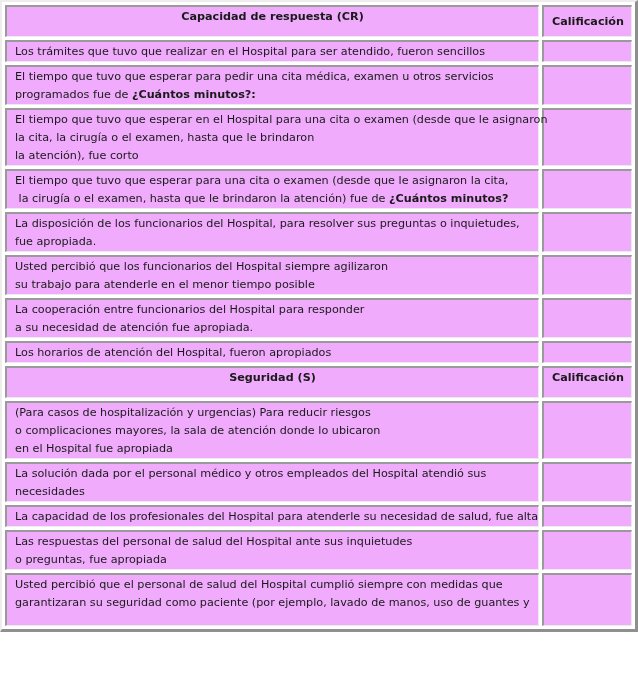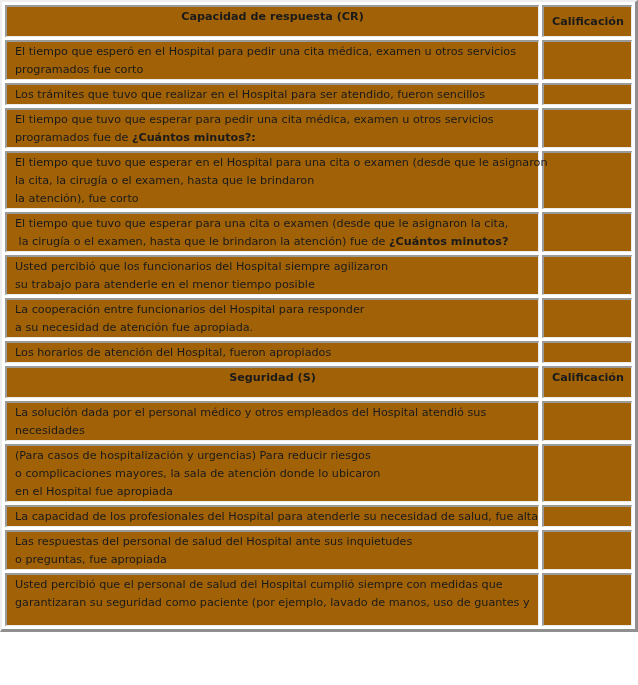--- a/index.html
+++ b/index.html
@@ -27,21 +27,21 @@
     table.survey td, table.survey th {
       border-top: 2px solid #9a9a9a;
       border-left: 2px solid #9a9a9a;
       border-right: 1px solid #ececec;
       border-bottom: 1px solid #ececec;
       font-size: 11.2px;
       line-height: 18px;
       color: #1a1a1a;
       padding: 1px 8px 0 8px;
       vertical-align: top;
-      background: #a16207;
+      background: #f0abfc;
     }
     col.c-q { width: 534px; }
     col.c-r { width: 90px; }
     th.sec-title {
       font-weight: bold;
       text-align: center;
       height: 28px;
       vertical-align: middle;
     }
     th.rate-head {
@@ -75,27 +75,20 @@
       <col class="c-q">
       <col class="c-r">
     </colgroup>
   <tbody>
 
     <tr>
       <th class="sec-title">Capacidad de respuesta (CR)</th>
       <th class="rate-head first">Calificación</th>
     </tr>
 
-    <tr style="height:38px">
-      <td class="q justify">
-        <span class="line" style="white-space:normal">El tiempo que esperó en el Hospital para pedir una cita médica, examen u otros servicios</span>
-        <span class="line">programados fue corto</span>
-      </td>
-      <td class="r"></td>
-    </tr>
 
     <tr style="height:19px">
       <td class="q">
         <span class="line">Los trámites que tuvo que realizar en el Hospital para ser atendido, fueron sencillos</span>
       </td>
       <td class="r"></td>
     </tr>
 
     <tr style="height:38px">
       <td class="q justify">
@@ -115,20 +108,27 @@
     </tr>
 
     <tr style="height:38px">
       <td class="q">
         <span class="line">El tiempo que tuvo que esperar para una cita o examen (desde que le asignaron la cita,</span>
         <span class="line"><span> la cirugía o el examen, hasta que le brindaron la atención) fue de </span><b>¿Cuántos minutos?</b></span>
       </td>
       <td class="r"></td>
     </tr>
 
+    <tr style="height:35px">
+      <td class="q">
+        <span class="line">La disposición de los funcionarios del Hospital, para resolver sus preguntas o inquietudes,</span>
+        <span class="line">fue apropiada.</span>
+      </td>
+      <td class="r"></td>
+    </tr>
 
     <tr style="height:35px">
       <td class="q">
         <span class="line">Usted percibió que los funcionarios del Hospital siempre agilizaron</span>
         <span class="line">su trabajo para atenderle en el menor tiempo posible</span>
       </td>
       <td class="r"></td>
     </tr>
 
     <tr style="height:35px">
@@ -145,33 +145,33 @@
         <span class="line">Los horarios de atención del Hospital, fueron apropiados</span>
       </td>
       <td class="r"></td>
     </tr>
 
     <tr>
       <th class="sec-title">Seguridad (S)</th>
       <th class="rate-head">Calificación</th>
     </tr>
 
-    <tr style="height:35px">
-      <td class="q justify">
-        <span class="line" style="white-space:normal">La solución dada por el personal médico y otros empleados del Hospital atendió sus</span>
-        <span class="line">necesidades</span>
-      </td>
-      <td class="r"></td>
-    </tr>
-
     <tr style="height:53px">
       <td class="q">
         <span class="line">(Para casos de hospitalización y urgencias) Para reducir riesgos</span>
         <span class="line">o complicaciones mayores, la sala de atención donde lo ubicaron</span>
         <span class="line">en el Hospital fue apropiada</span>
+      </td>
+      <td class="r"></td>
+    </tr>
+
+    <tr style="height:35px">
+      <td class="q justify">
+        <span class="line" style="white-space:normal">La solución dada por el personal médico y otros empleados del Hospital atendió sus</span>
+        <span class="line">necesidades</span>
       </td>
       <td class="r"></td>
     </tr>
 
     <tr style="height:19px">
       <td class="q">
         <span class="line">La capacidad de los profesionales del Hospital para atenderle su necesidad de salud, fue alta</span>
       </td>
       <td class="r"></td>
     </tr>

